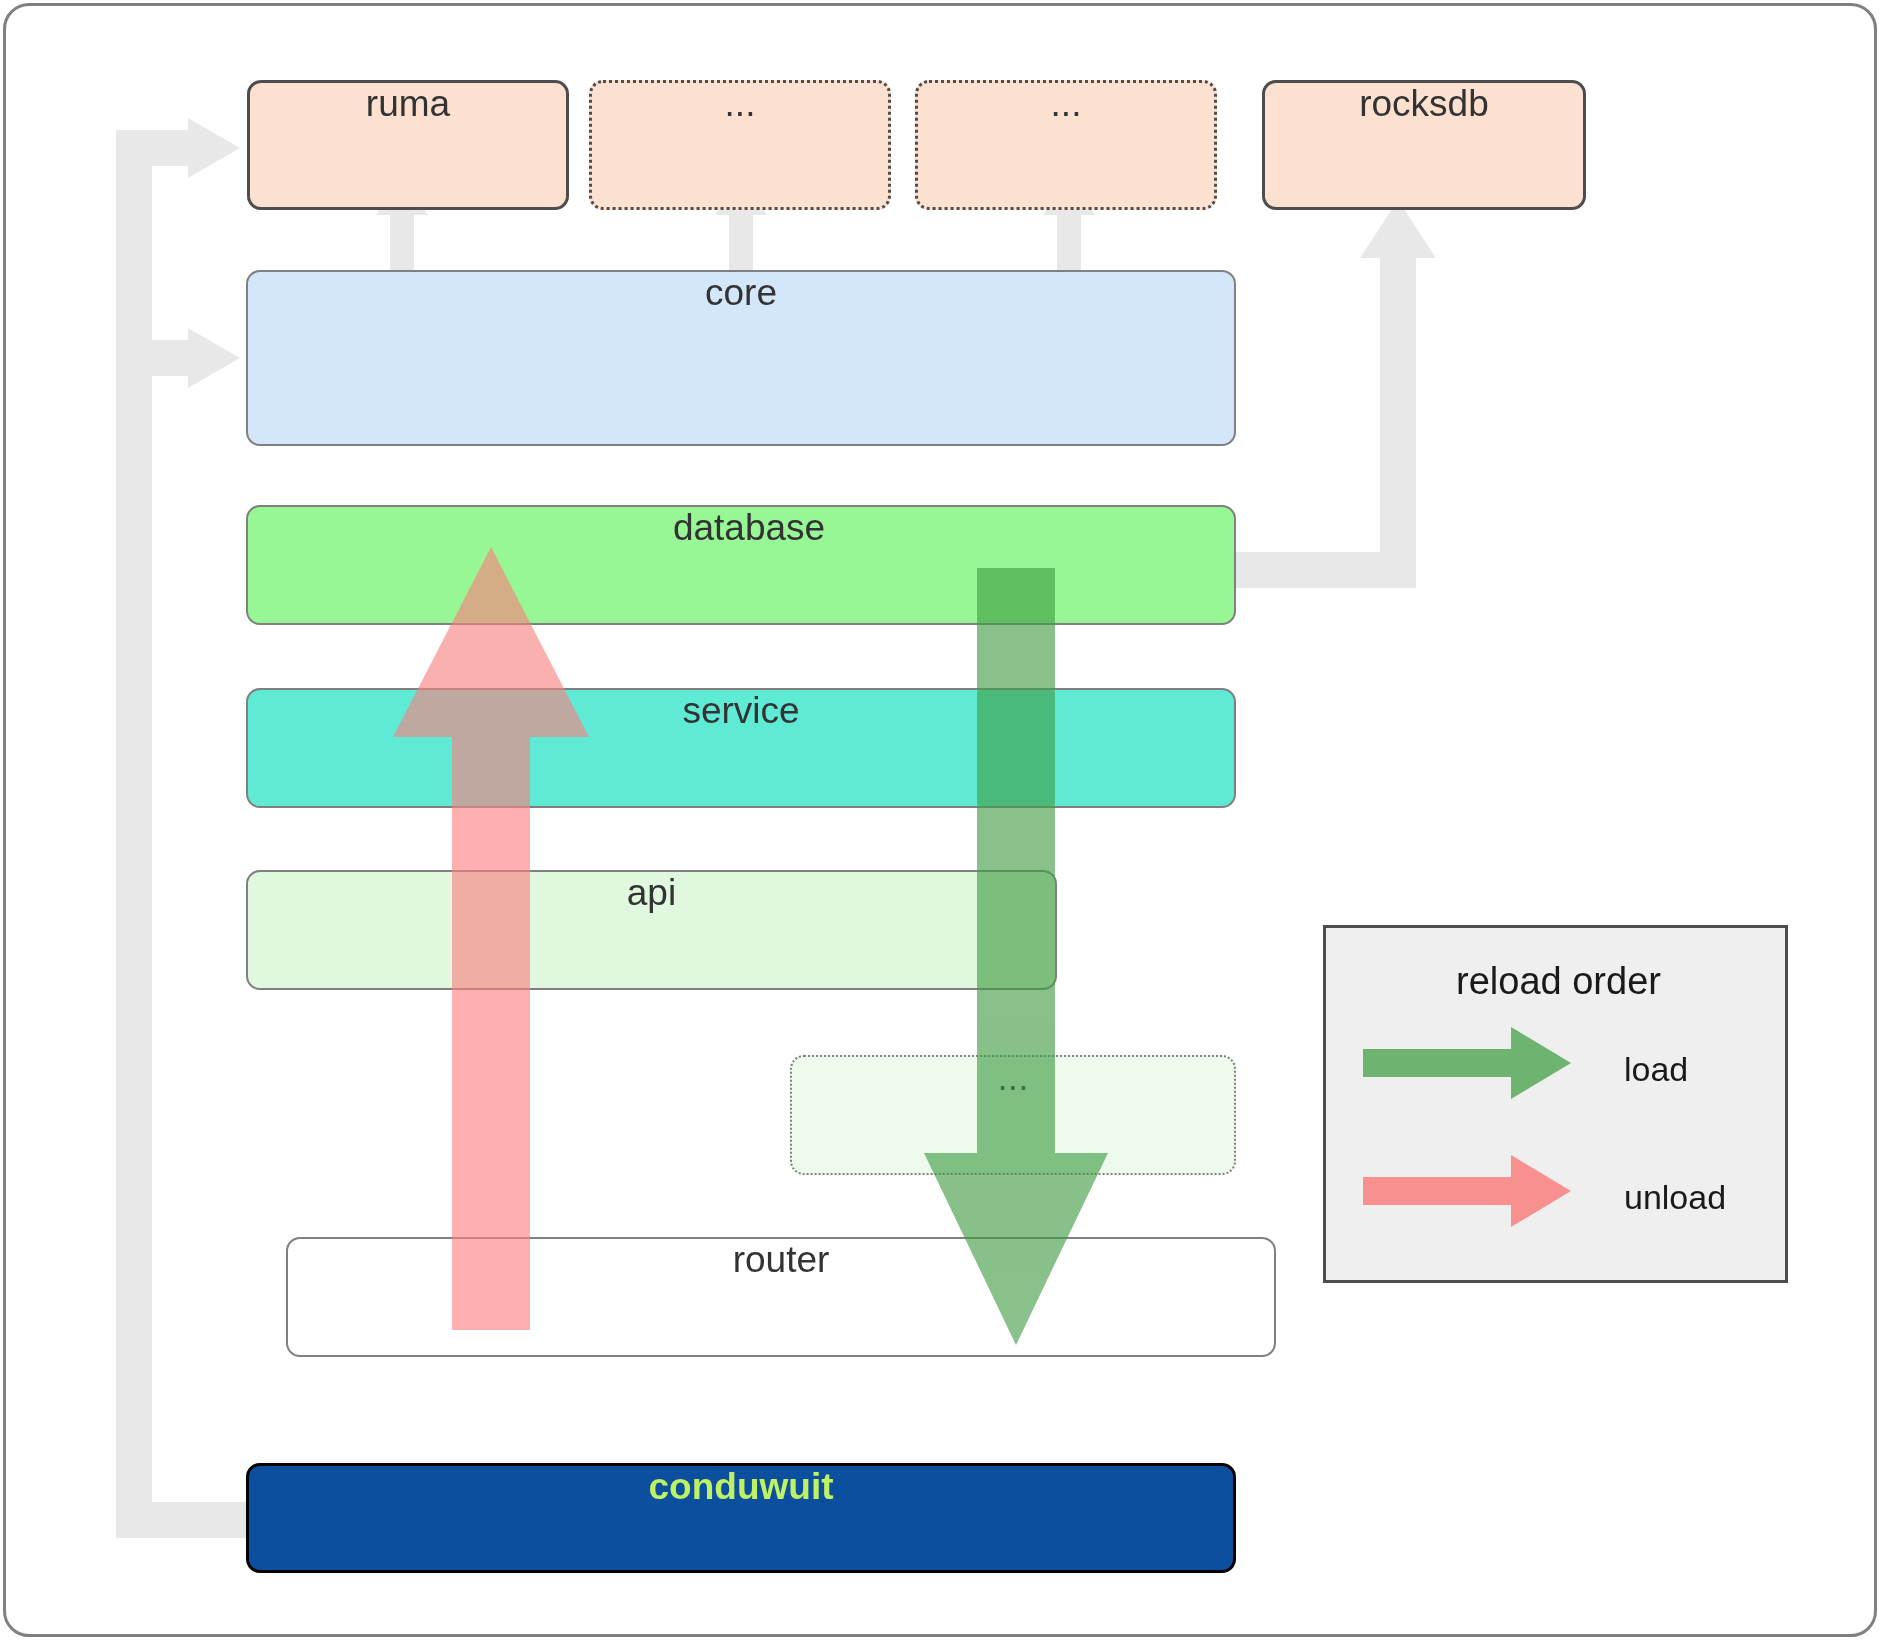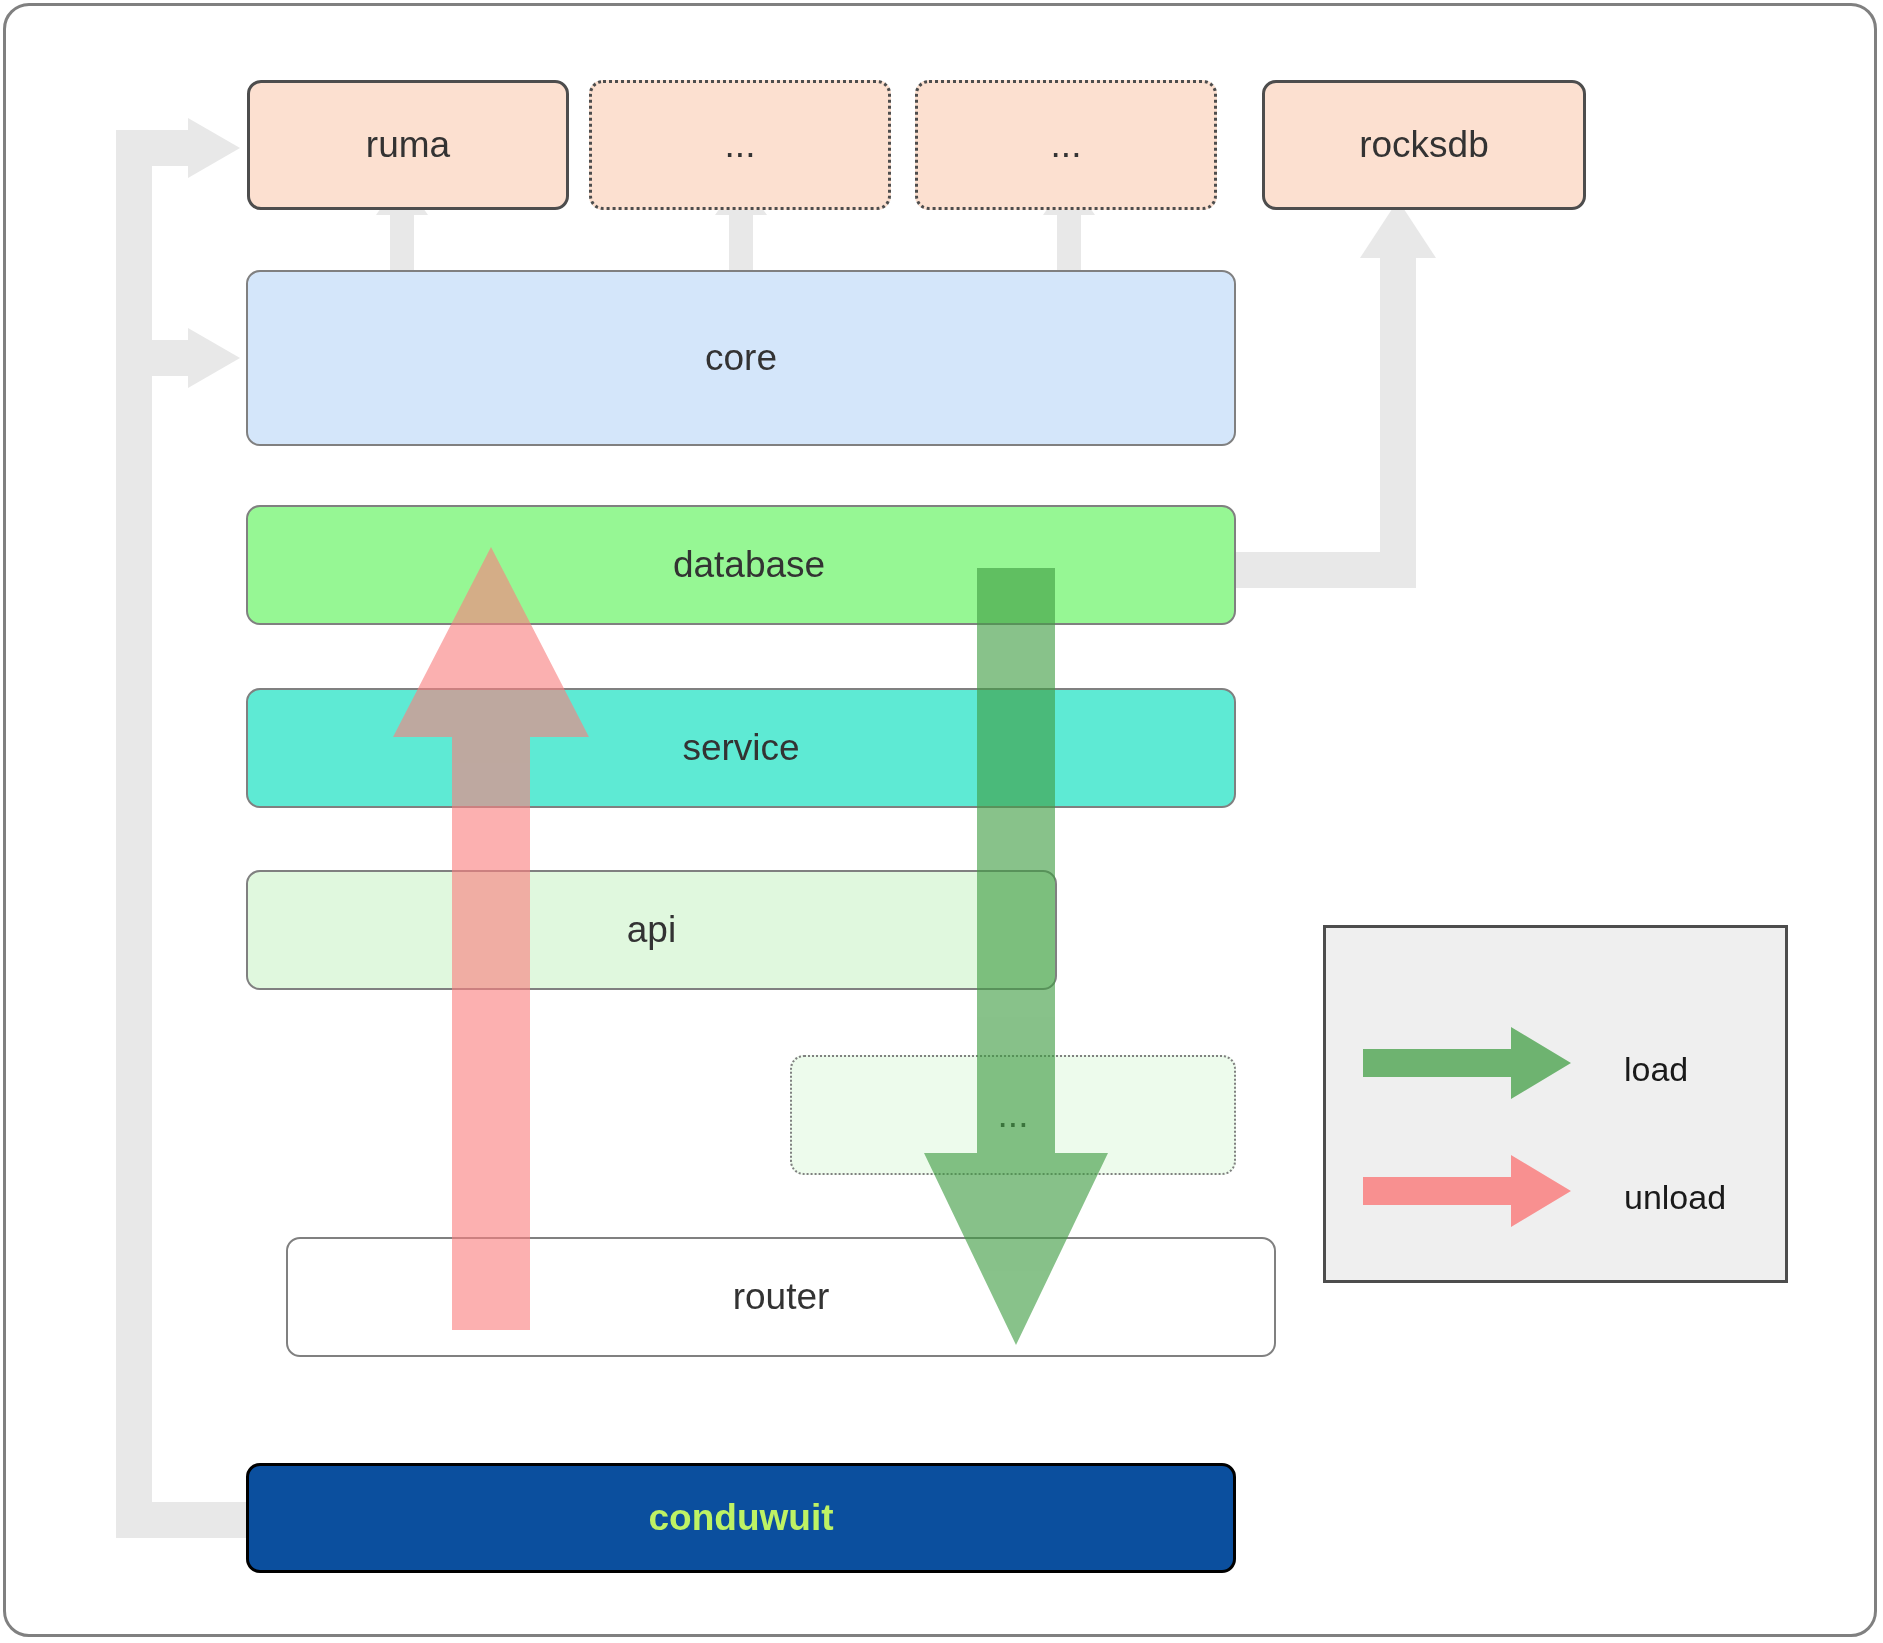--- a/index.html
+++ b/index.html
@@ -38,21 +38,21 @@
     overflow: visible;
   }
   #gray-layer  { z-index: 2; }
   #flow-layer  { z-index: 4; }
   #legend-layer{ z-index: 5; }
 
   .node {
     position: absolute;
     box-sizing: border-box;
     display: flex;
-    align-items: center;
+    align-items: flex-start;
     justify-content: center;
     border-radius: 14px;
     color: #333333;
     font-size: 37px;
     font-family: "Liberation Sans", sans-serif;
     z-index: 3;
   }
   .node.solid  { border: 3px solid #4d4d4d; }
   .node.thin   { border: 2px solid #808080; }
   .node.dotted { border: 3px dotted #4d4d4d; }
@@ -172,20 +172,21 @@
       <path d="M 491,547 L 393,737 L 452,737 L 452,700 L 530,700 L 530,737 L 589,737 Z" fill="#fa8080"></path>
     </g>
 
     <g opacity="0.62">
       <rect x="977" y="568" width="78" height="690" fill="#3f9c42"></rect>
       <path d="M 1016,1345 L 924,1153 L 977,1153 L 977,1200 L 1055,1200 L 1055,1153 L 1108,1153 Z" fill="#3f9c42"></path>
     </g>
   </svg>
 
   <div id="legend">
+    <div id="legend-title">reload order</div>
     <span class="legend-label" id="legend-load-label">load</span>
     <span class="legend-label" id="legend-unload-label">unload</span>
   </div>
 
   <svg id="legend-layer" class="layer">
 
     <g opacity="0.85" transform="translate(1363,1035)">
       <rect x="0" y="14" width="170" height="28" fill="#58a95b"></rect>
       <path d="M 208,28 L 148,-8 L 148,14 L 170,14 L 170,42 L 148,42 L 148,64 Z" fill="#58a95b"></path>
     </g>

